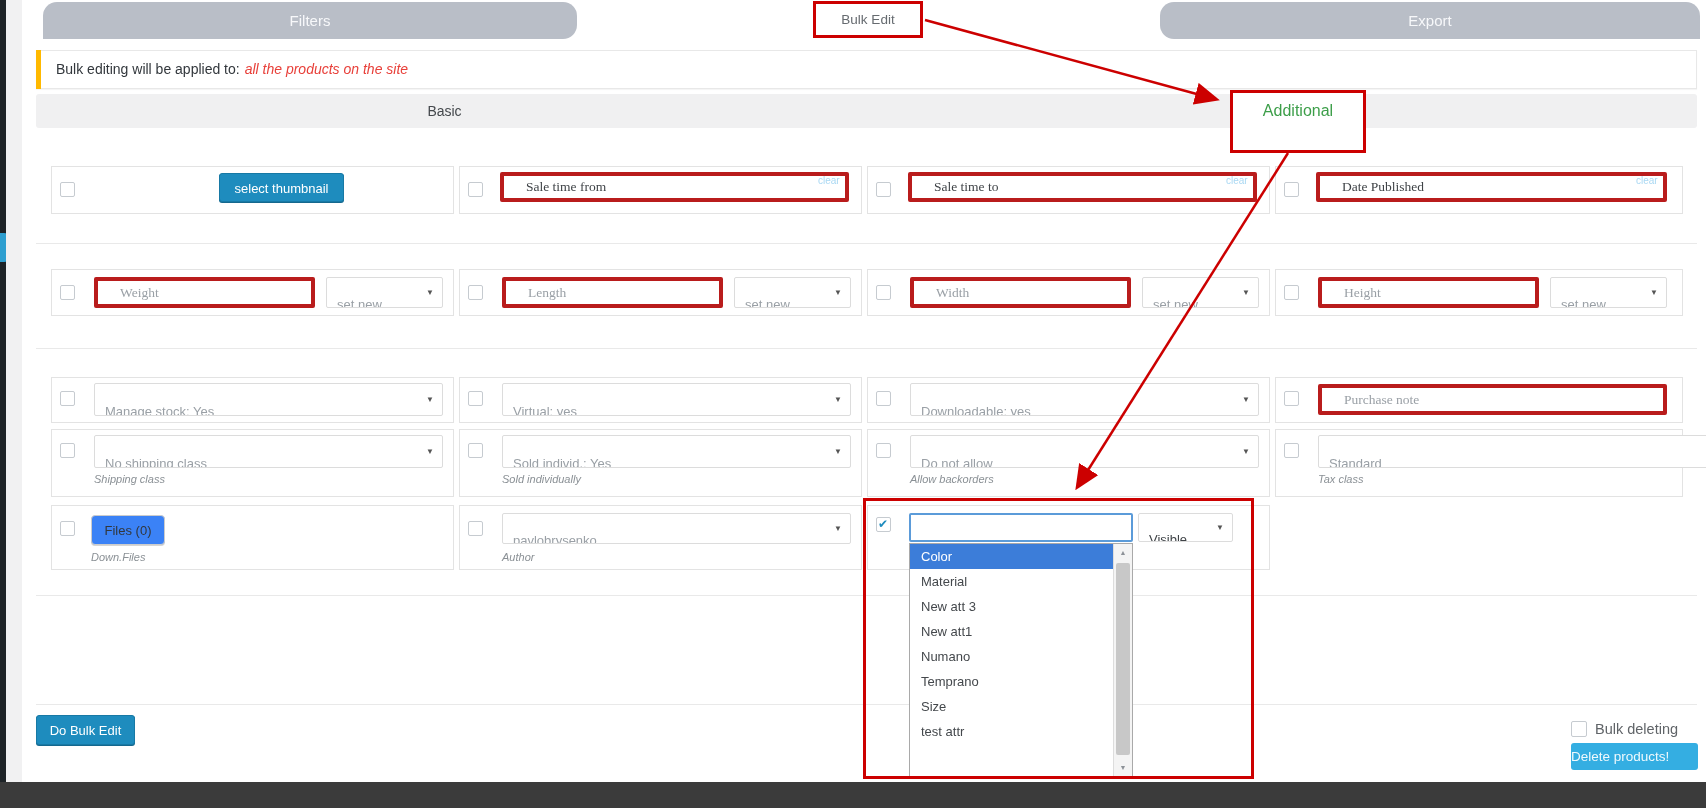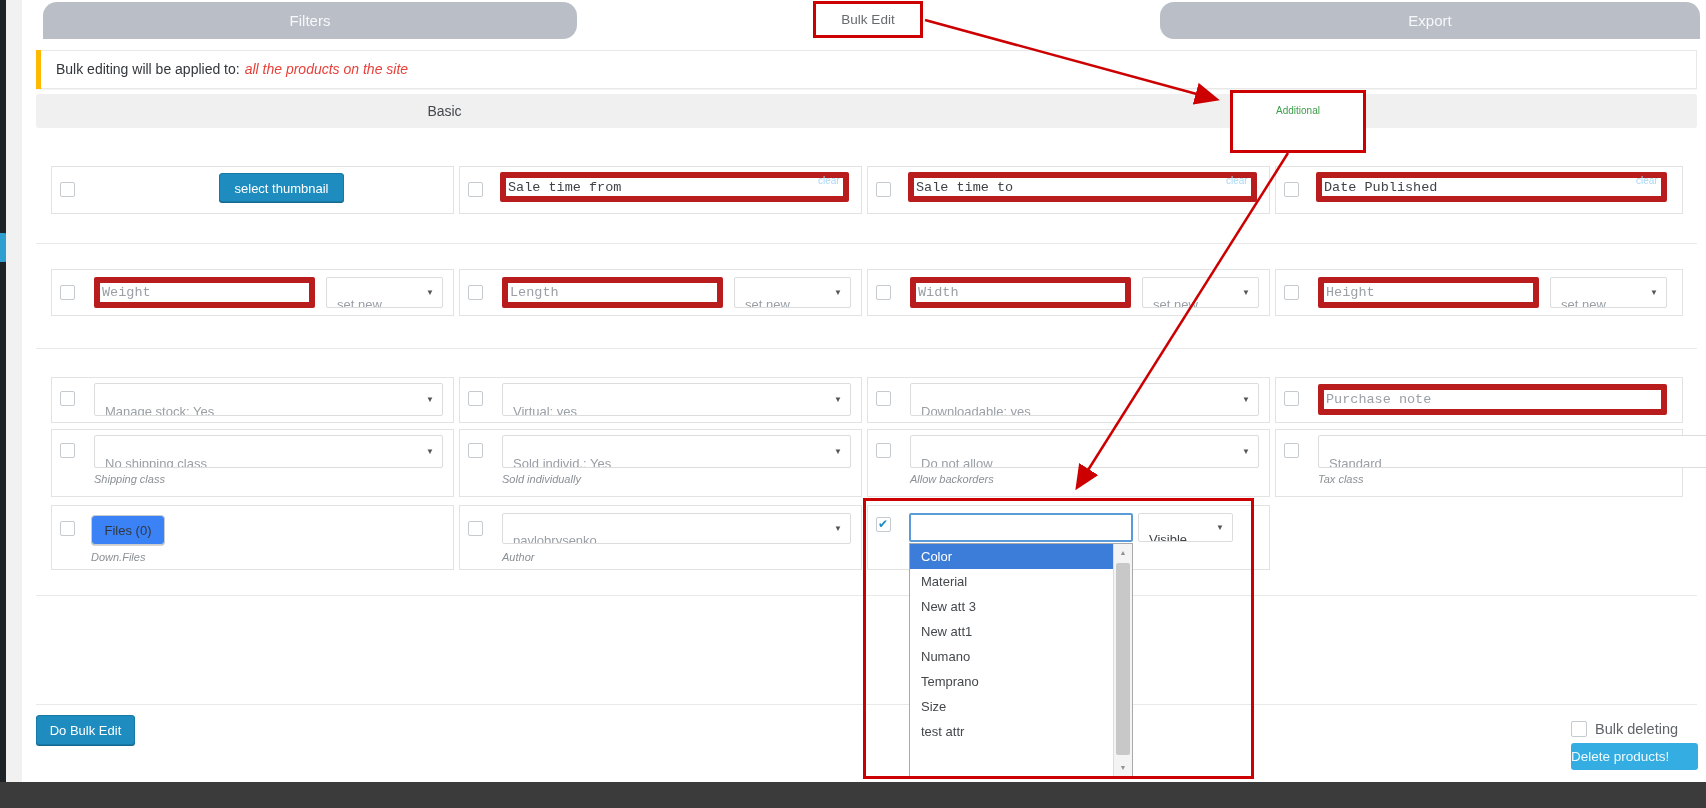--- a/index.html
+++ b/index.html
@@ -22,28 +22,28 @@
        box-shadow:0 1px 1px rgba(0,0,0,.04);box-sizing:border-box}
   .notice-bar{left:36px;top:50px;width:5px;height:39px;background:#ffb900;z-index:2}
   .notice-text{left:56px;top:50px;height:39px;line-height:39px;font-size:14px;color:#32373c}
   .notice-text .hl{color:#e8403a;font-style:italic;margin-left:5px}
   
   .subbar{left:36px;top:94px;width:1661px;height:34px;background:#f0f0f1;border-radius:3px}
   .subtab-basic{left:36px;top:94px;width:817px;height:34px;line-height:34px;text-align:center;
        font-size:14px;color:#44484c;cursor:pointer}
   .subtab-add-seg{left:1233px;top:93px;width:130px;height:59px;background:#fff;z-index:5}
   .subtab-add-label{left:1233px;top:94px;width:130px;height:34px;line-height:34px;text-align:center;
-       font-size:10px;color:#3c9e49;z-index:6;cursor:pointer}
+       font-size:16px;color:#3c9e49;z-index:6;cursor:pointer}
   
   .cell{position:absolute;background:#fff;border:1px solid #e3e3e3;box-sizing:border-box}
   .cb{position:absolute;width:15px;height:15px;border:1px solid #c6cbd0;border-radius:2px;
       background:#fff;box-sizing:border-box;cursor:pointer}
   .cb.checked::after{content:"\2714";position:absolute;left:1px;top:-1px;color:#1e8cbe;font-size:12px;line-height:15px}
-  input.tin{position:absolute;border:6px solid #b91c1c;border-radius:2px;box-sizing:border-box;
-      font-family:Liberation Mono, monospace;font-size:13.5px;color:#3f4347;padding:0 2px;background:#fff;outline:none}
+  input.tin{position:absolute;border:4px solid #b91c1c;border-radius:2px;box-sizing:border-box;
+      font-family:Liberation Serif, serif;font-size:13.5px;color:#3f4347;padding:0 22px;background:#fff;outline:none}
   input.tin::placeholder{color:#9aa0a6;opacity:1}
   .clear-link{position:absolute;font-size:10px;color:#a9d8f3;cursor:pointer}
   .sel{position:absolute;border:1px solid #dcdcdc;border-radius:2px;background:#fff;box-sizing:border-box;
       color:#9aa0a6;font-size:13px;padding:12px 24px 0 10px;cursor:pointer;overflow:hidden;white-space:nowrap}
   .sel .arr{position:absolute;right:8px;top:0;color:#555;font-size:8px}
   .sel.dark{color:#3f4347}
   .sub{position:absolute;font-style:italic;font-size:11px;color:#8a9095}
   .divider{position:absolute;left:36px;width:1661px;height:1px;background:#e9e9e9;z-index:1}
   
   .btn-primary{position:absolute;background:#1e8cbe;color:#fff;border:1px solid #1779a5;border-radius:3px;

